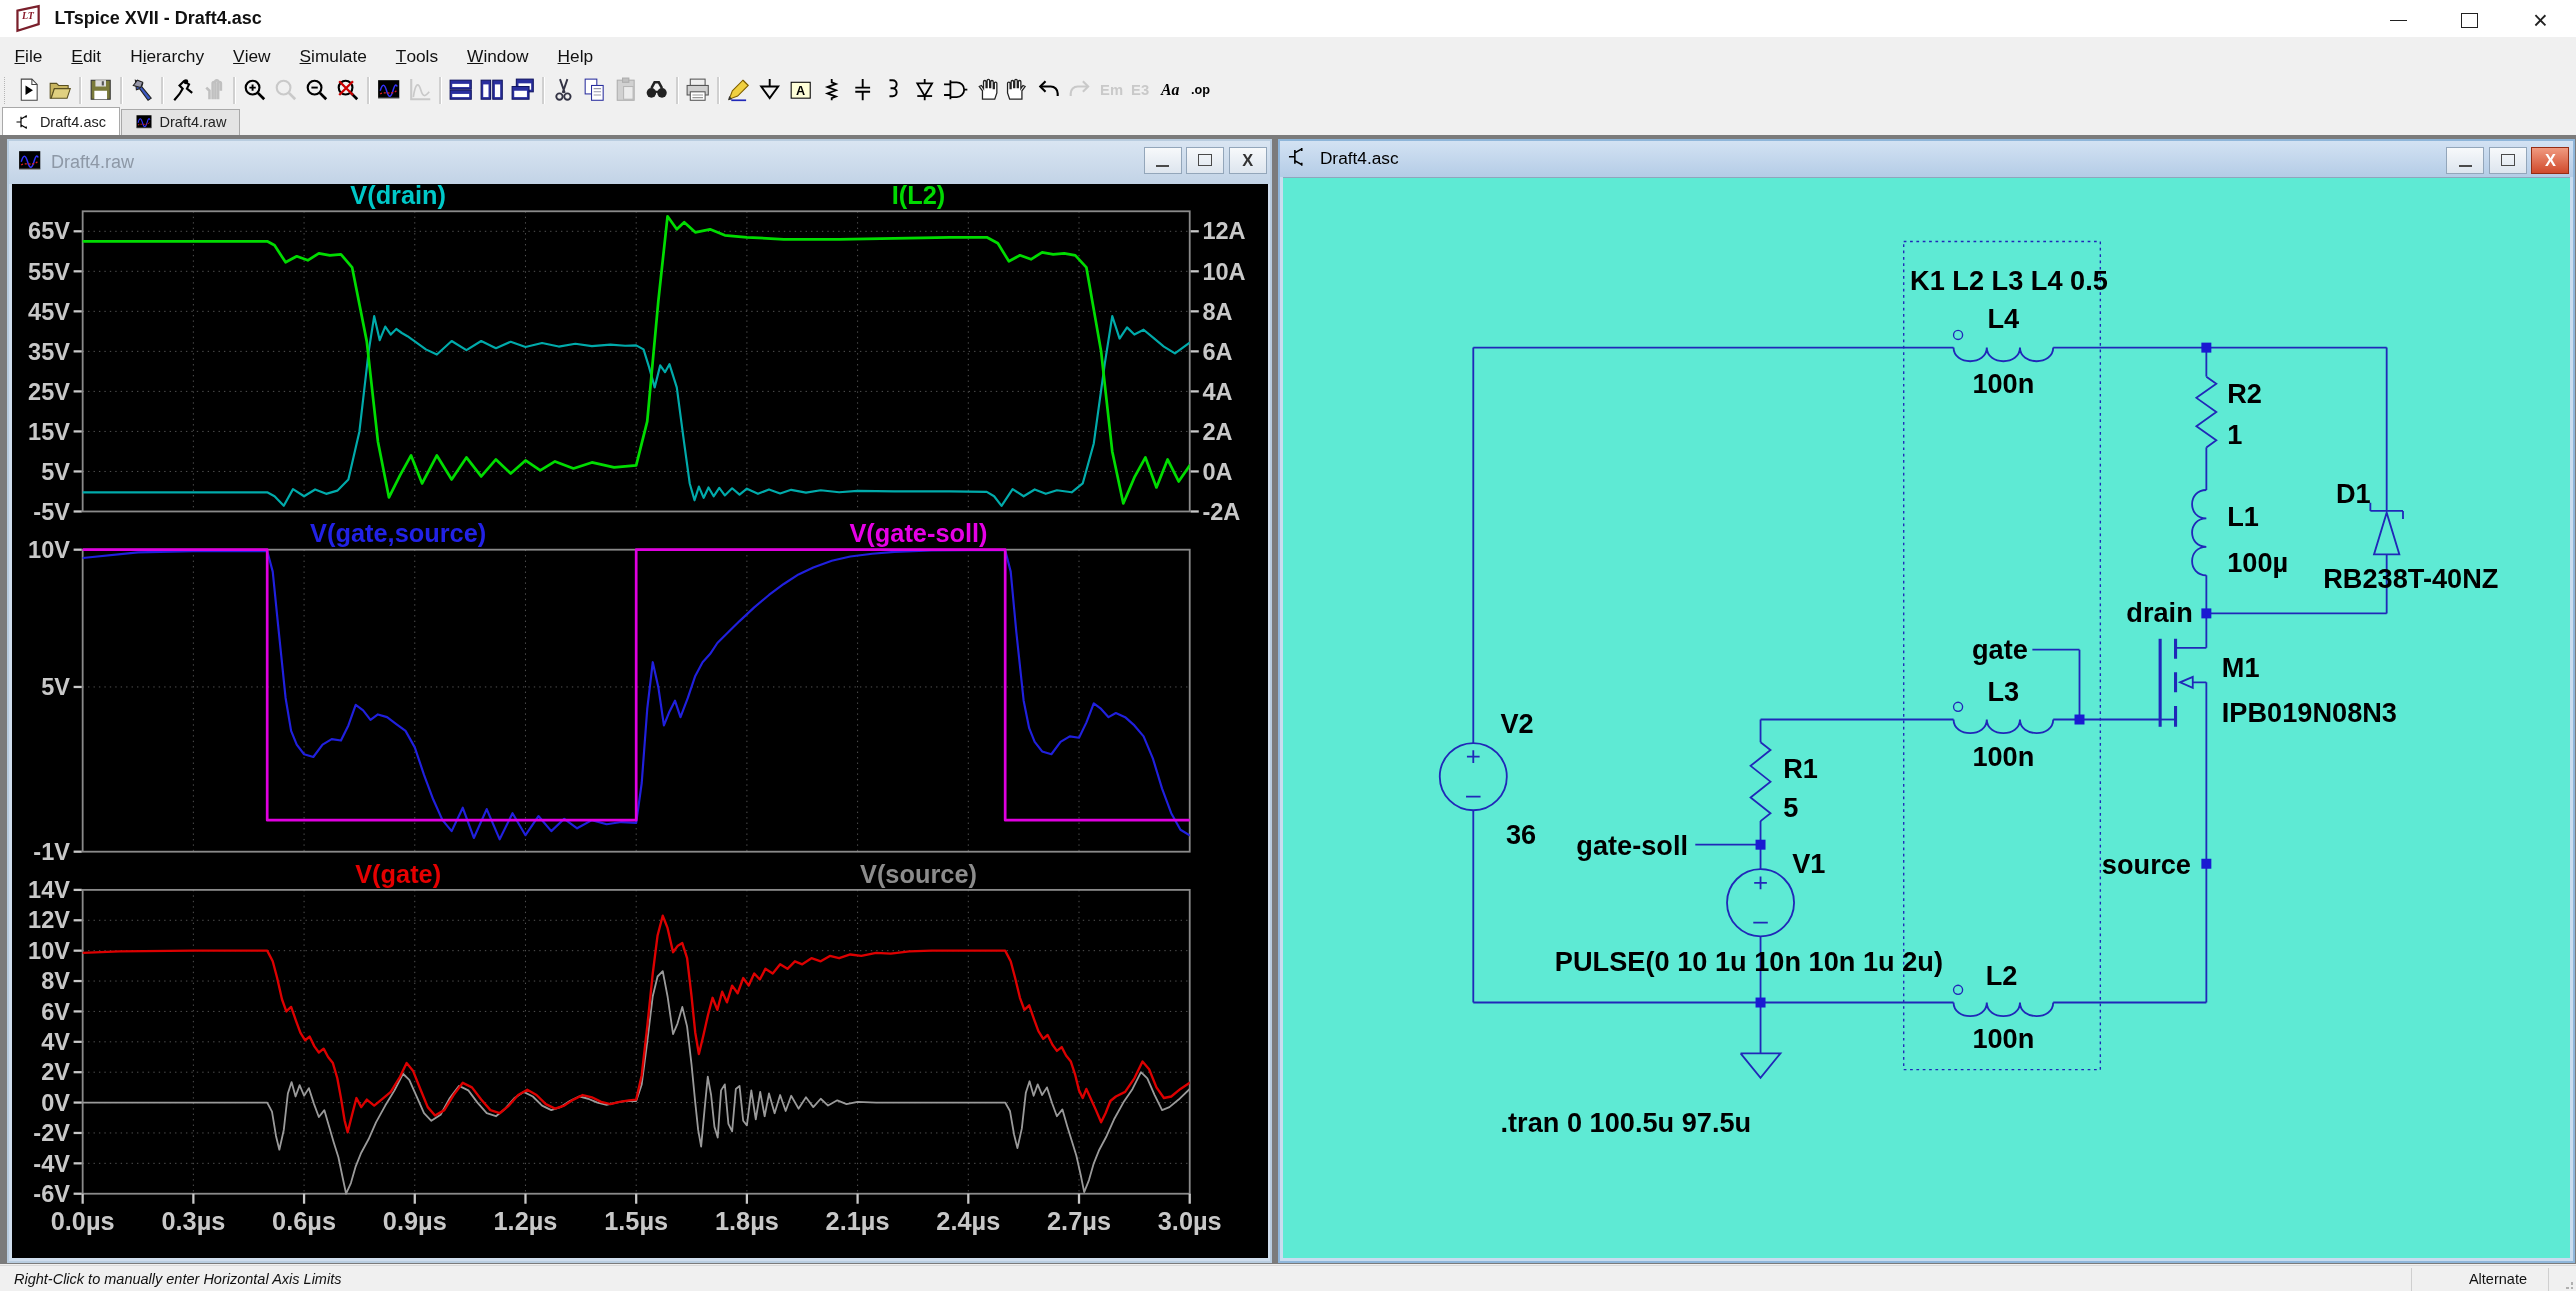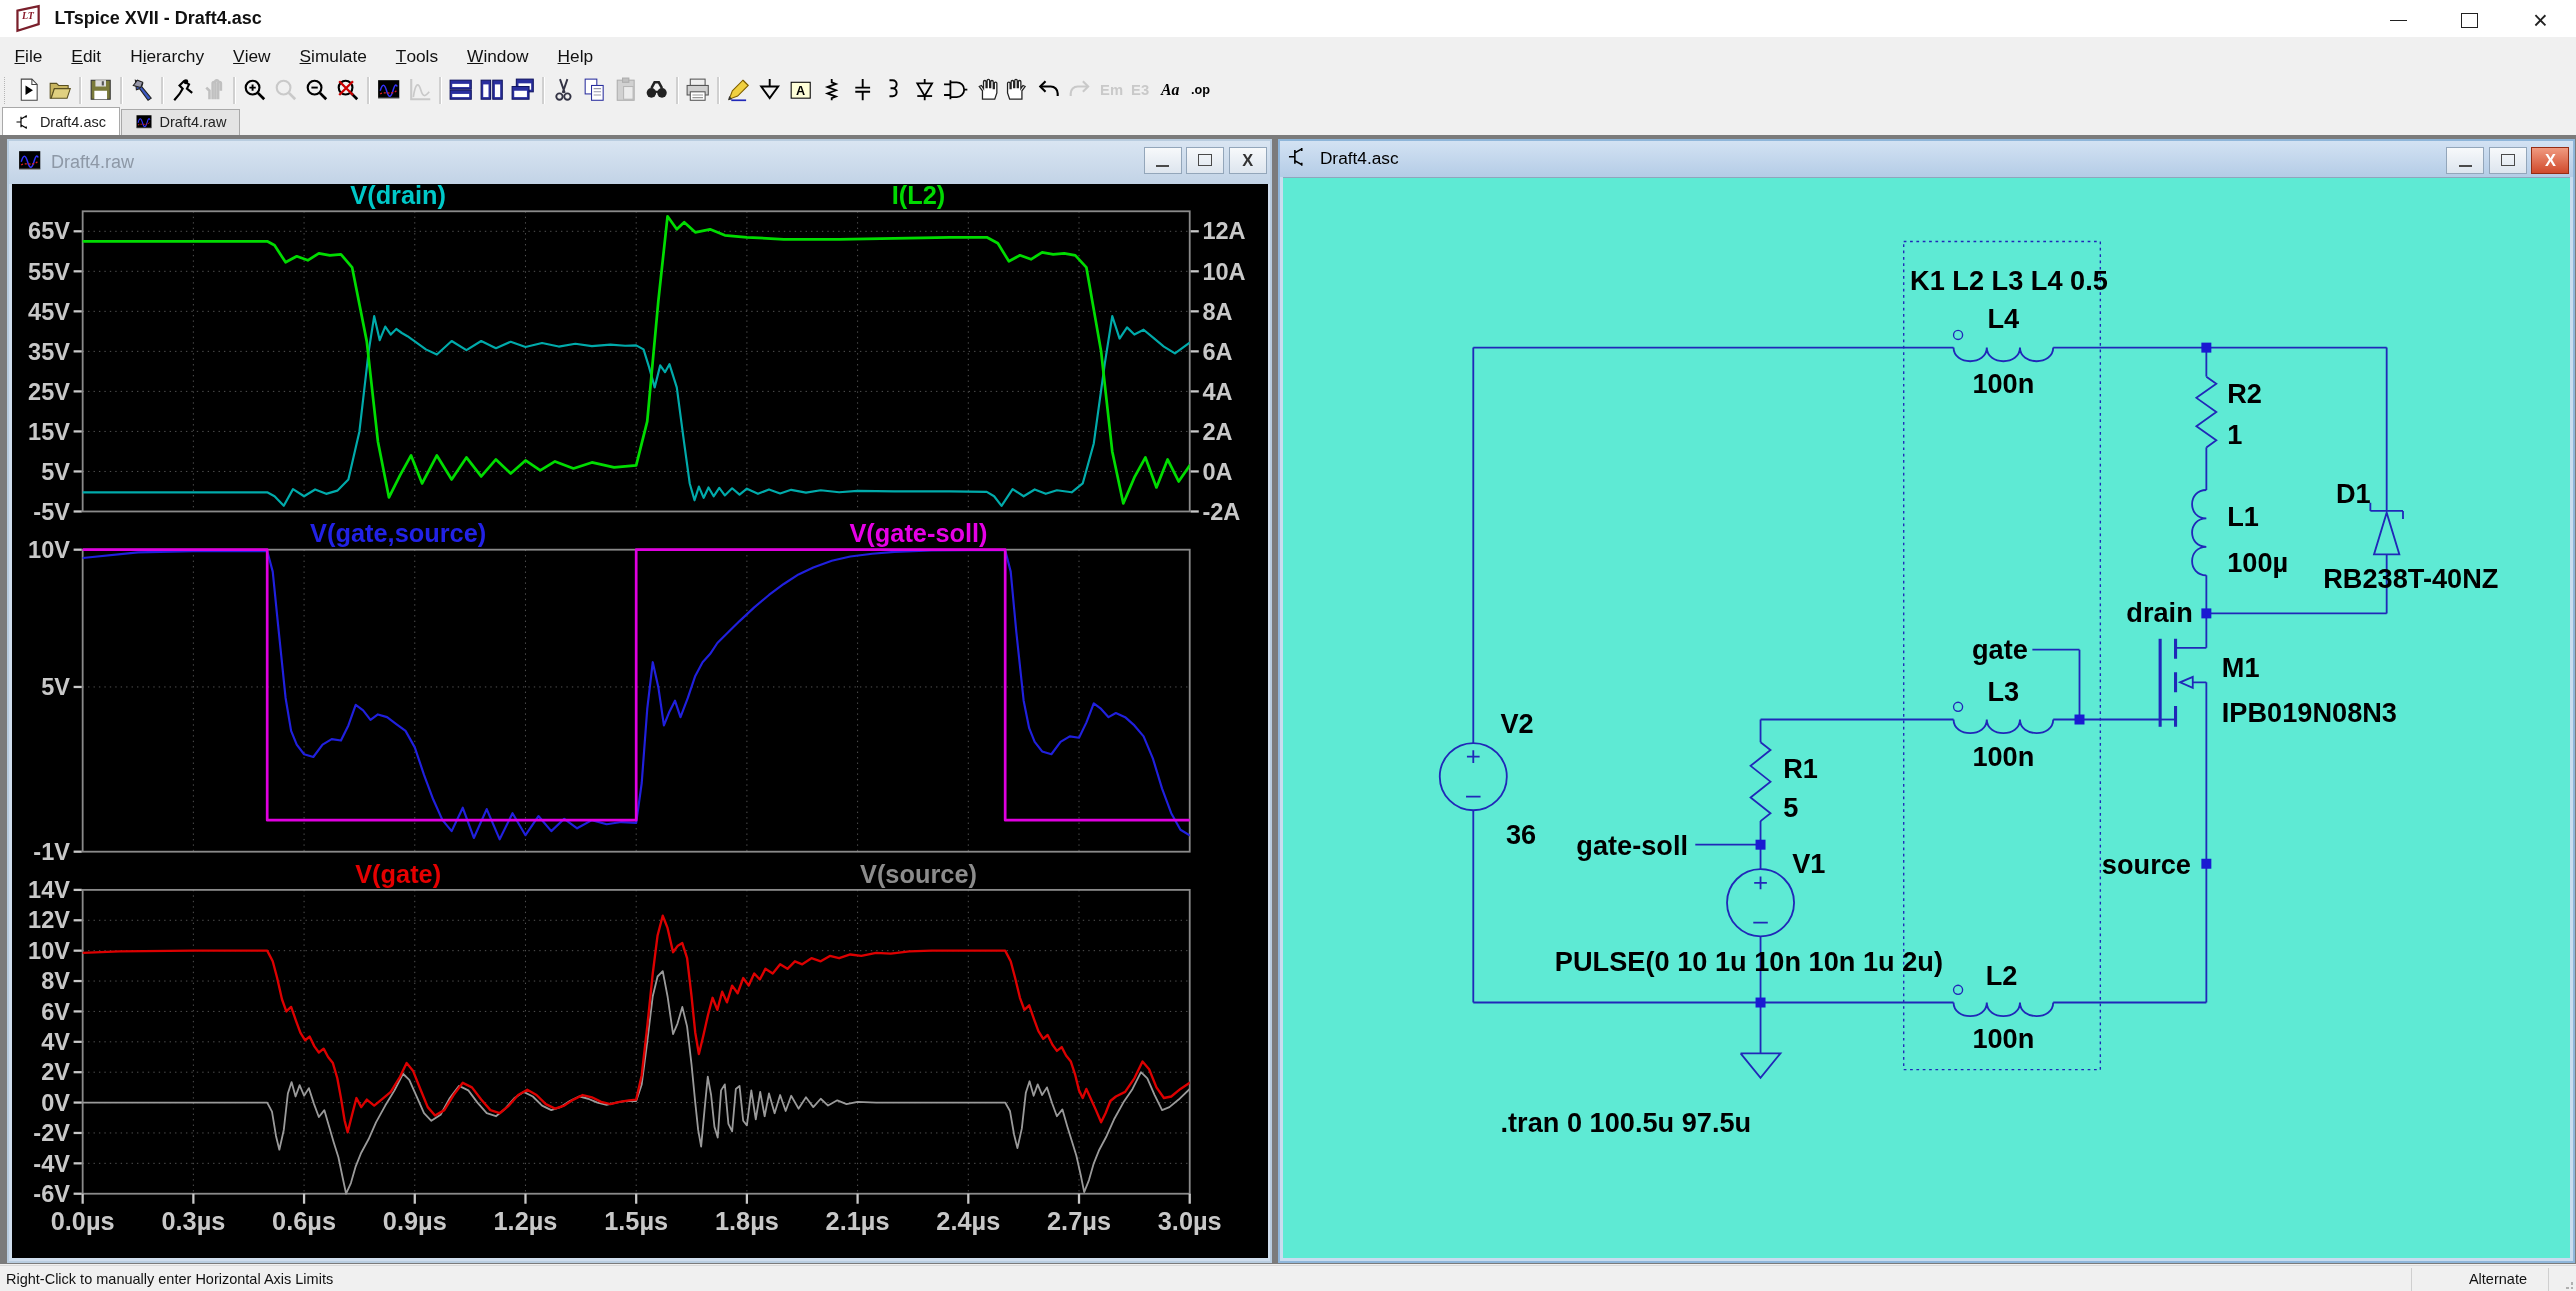--- a/index.html
+++ b/index.html
@@ -43,21 +43,21 @@
   #wave-client{position:absolute;left:2.7px;right:2.7px;top:43px;bottom:2.7px;background:#000;}
   #wave-client svg{width:100%;height:100%;display:block;}
   
   #schem-win{left:1278px;top:3.6px;width:1297px;height:1124px;border:2.7px solid #8fb6da;background:#c9dcef;}
   #schem-win .child-title{background:linear-gradient(#d3e2f3,#b4cce6);height:36px;}
   #schem-win .ct-text{color:#000;font-size:17.3px;margin-left:9px;}
   #schem-client{position:absolute;left:2.7px;right:2.7px;top:36px;bottom:2.7px;background:#5eead4;border-top:0.9px solid #8fa6bd;}
   #schem-client svg{width:100%;height:100%;display:block;}
   
   #statusbar{position:absolute;left:0;top:1265px;width:2576px;height:26px;background:#f0f0f0;border-top:0.9px solid #d9d9d9;font-size:14.5px;color:#111;}
-  #status-left{position:absolute;left:6px;top:4.5px;}
+  #status-left{position:absolute;left:14px;top:4.5px;font-style:italic;}
   #status-right{position:absolute;right:49px;top:4.5px;}
   .status-sep{position:absolute;top:1.8px;width:0.9px;height:23px;background:#cfcfcf;}
   #grip{position:absolute;right:2.7px;bottom:2.7px;width:12.7px;height:12.7px;}
   #grip i{position:absolute;width:2.7px;height:2.7px;background:#b0b0b0;}
 </style>
 </head>
 <body>
 
 <div id="root">
 

